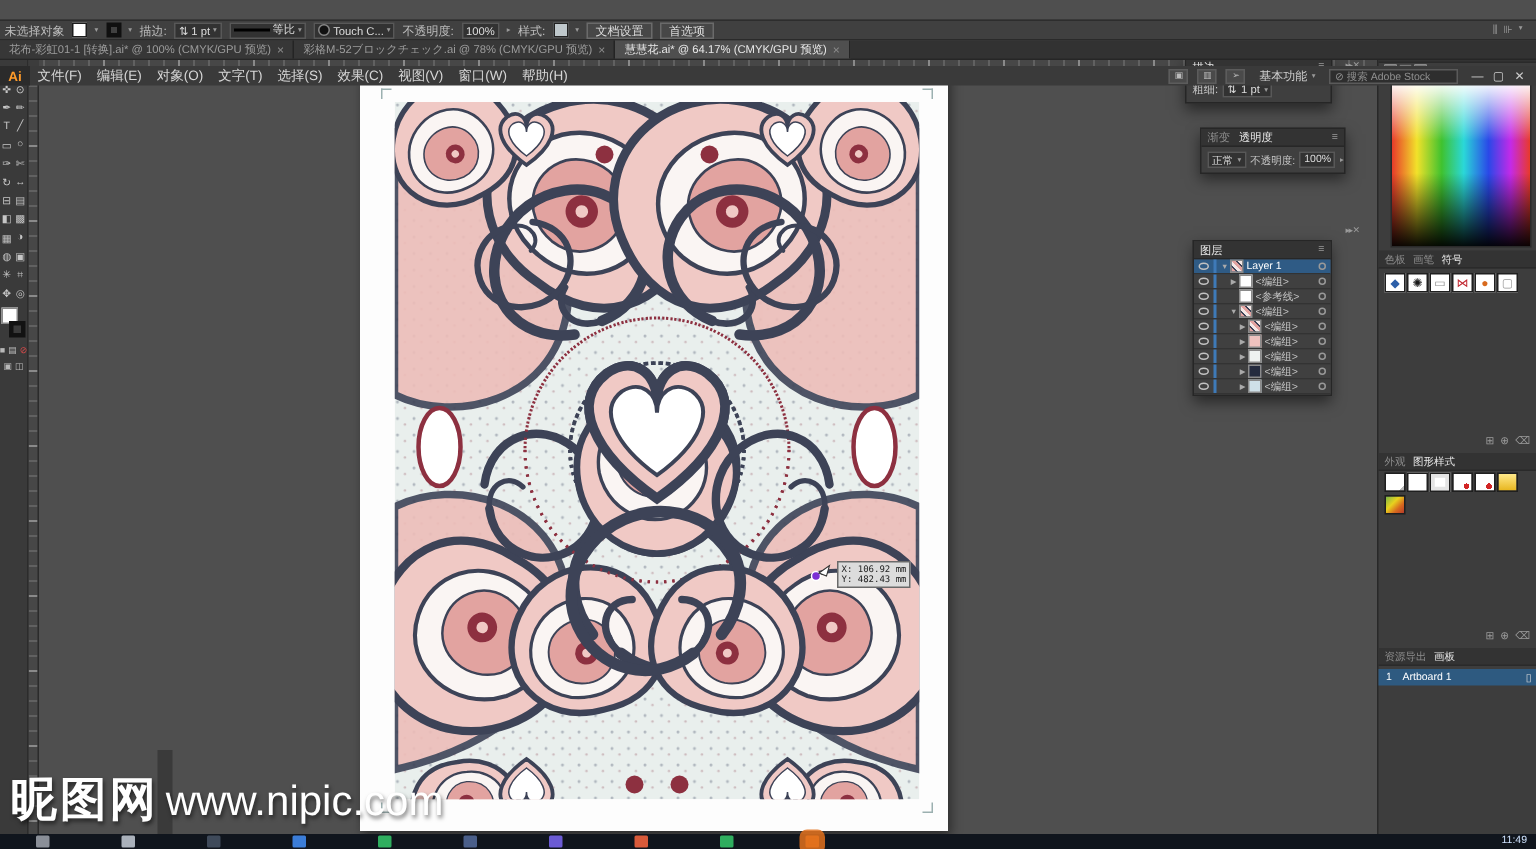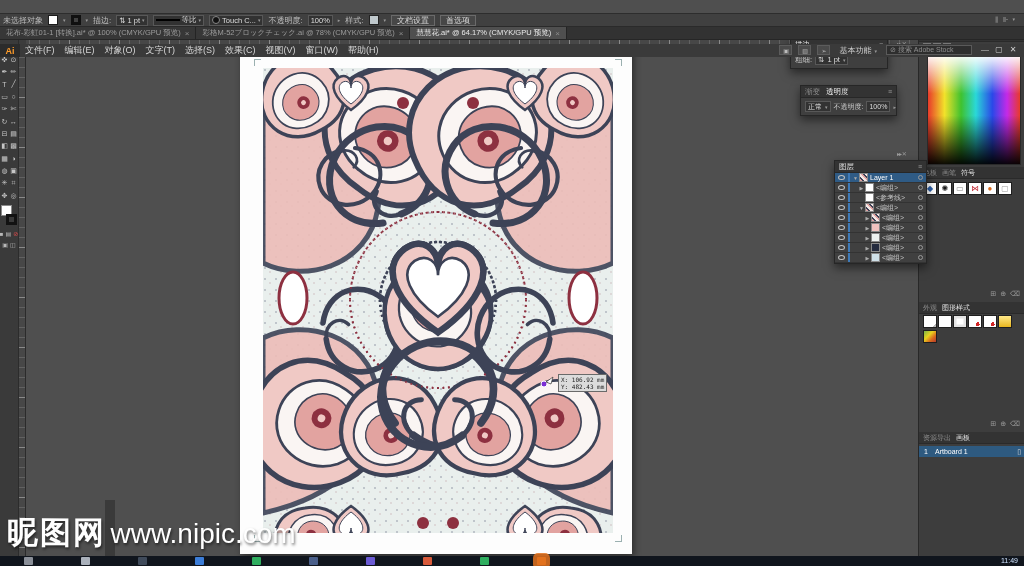--- a/index.html
+++ b/index.html
@@ -7,21 +7,21 @@
   .screen{position:relative;width:1024px;height:566px;overflow:hidden;background:#4f4f4f;
     font-family:"Liberation Sans","DejaVu Sans",sans-serif;color:#c8c8c8;-webkit-font-smoothing:antialiased;}
 
   
   .menubar{position:absolute;left:0;top:0;width:1024px;height:13px;background:#3a3a3a;
     display:flex;align-items:center;font-size:9px;z-index:30;margin-top:44px;}
   .ai-logo{width:20px;height:13px;background:#2b2b2b;color:var(--ai-orange,#ff9c2a);
     font-weight:bold;display:flex;align-items:center;justify-content:center;font-size:9px;}
   .menu-list{display:flex;height:13px;align-items:center;}
   .menu-item{padding:0 5px;color:#d6d6d6;white-space:nowrap;}
-  .mb-right{margin-left:auto;display:flex;gap:6px;padding-right:4px;}
+  .mb-right{margin-left:auto;display:flex;align-items:center;gap:6px;padding-right:4px;}
   .mb-icon{width:13px;height:10px;background:#4a4a4a;border:1px solid #5c5c5c;
     display:flex;align-items:center;justify-content:center;font-size:6px;color:#bbb;}
   .workspace-btn{display:flex;gap:3px;align-items:center;color:#cfcfcf;font-size:8px;padding:0 3px;}
   .search-box{display:flex;align-items:center;gap:2px;width:86px;height:10px;background:#2e2e2e;
     border:1px solid #5a5a5a;font-size:7px;color:#8f8f8f;padding:0 3px;white-space:nowrap;overflow:hidden;}
   .win-btns{display:flex;}
   .win-btn{width:14px;text-align:center;font-size:8px;color:#cfcfcf;}
 
   
   .controlbar{position:absolute;left:0;top:13px;width:1024px;height:14px;background:#404040;
@@ -404,21 +404,21 @@
           <span class="dd">▾</span>
         </span>
       <span>不透明度:</span>
       <span class="p-select">
           <span>100%</span>
         </span>
       <span class="dd">▸</span>
     </div>
   </div>
 
-  <div class="panel" style="left:834px;top:160px;width:93px;">
+  <div class="panel" style="left:795px;top:160px;width:93px;">
     <div class="panel-header">
       <span class="panel-tab active">图层</span>
       <span class="panel-menu">≡</span>
     </div>
     <div class="layers-rows">
 
         <div class="lrow selected" style="--indent: 0;">
           <span class="l-eye">
             <span class="eye"></span>
           </span>

